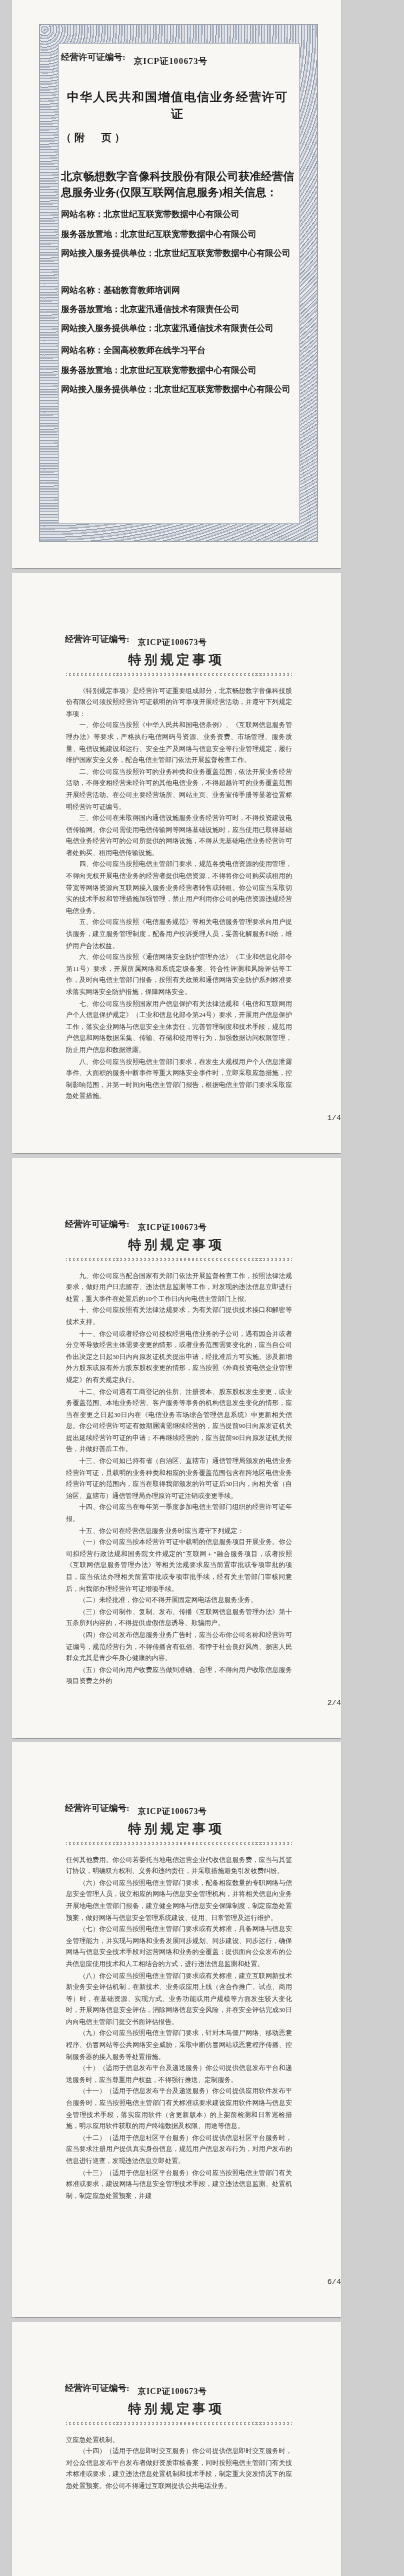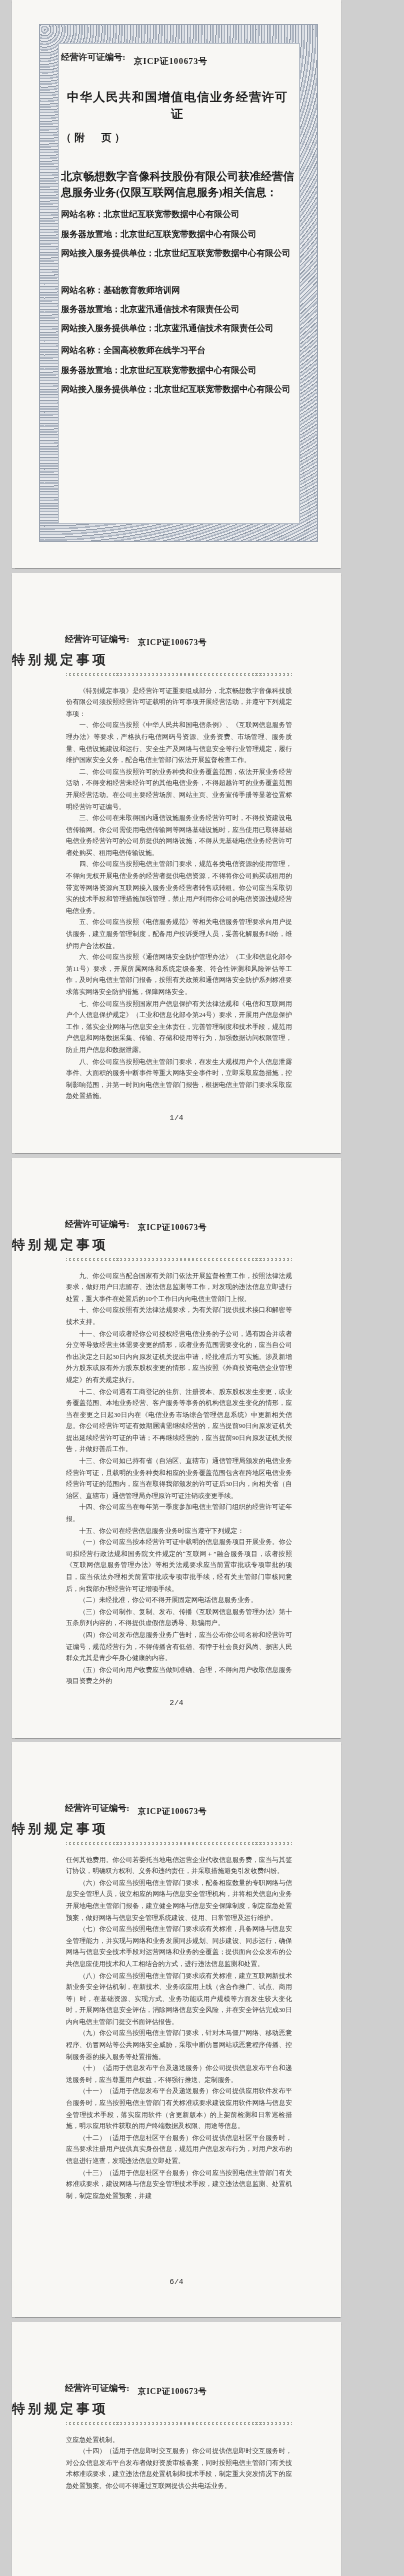--- a/index.html
+++ b/index.html
@@ -15,28 +15,28 @@
   .cert-header{font-size:8.8px;font-weight:bold;display:flex;align-items:flex-start;gap:8.2px;}
   .cert-header .hdr-value{font-weight:bold;transform:translateY(4.1px);letter-spacing:0.5px;}
   .cert-title{text-align:center;font-size:12px;font-weight:bold;letter-spacing:1px;margin-top:25px;}
   .cert-subtitle{font-size:10.3px;font-weight:bold;letter-spacing:3.1px;margin-top:8.2px;font-family:Liberation Mono, monospace;}
   .cert-intro{font-size:11px;font-weight:bold;line-height:15.5px;margin:24px 0 8.2px 0;text-align:justify;font-family:Liberation Serif, serif;}
   .site-row{font-size:8.5px;font-weight:bold;line-height:13px;margin:0 0 6.2px 0;text-align:justify;}
   .site-row .mono{font-family:"Liberation Mono","DejaVu Sans Mono",monospace;font-weight:bold;letter-spacing:0.5px;}
   
   .spec-header{padding:61px 50px 0 53px;font-size:8.8px;font-weight:bold;color:#222;display:flex;gap:8.2px;}
   .spec-header .hdr-value{transform:translateY(2.6px);letter-spacing:0.5px;font-size:8.2px;}
-  .spec-title{font-size:13px;font-weight:bold;letter-spacing:3.1px;color:#2a2a2a;margin-top:5.2px;}
+  .spec-title{text-align:center;font-size:13px;font-weight:bold;letter-spacing:3.1px;color:#2a2a2a;margin-top:5.2px;}
   .zigzag{height:3.1px;margin:4.1px 49px 0 54px;opacity:.75;
     background:repeating-linear-gradient(115deg,#82887c 0 1px,rgba(0,0,0,0) 1px 3.6px),
                repeating-linear-gradient(65deg,#82887c 0 1px,rgba(0,0,0,0) 1px 3.6px);}
   .spec-body{margin:8.2px 49px 0 54px;color:#353535;font-size:6.6px;line-height:11.6px;text-align:justify;}
   .spec-body p{margin:0;text-indent:2em;}
   .spec-body p.cont{text-indent:0;}
-  .page-num{position:absolute;bottom:31px;left:0;width:100%;text-align:center;font-size:7.7px;color:#333;
+  .page-num{position:absolute;bottom:31px;left:0;width:100%;text-align:right;font-size:7.7px;color:#333;
     font-family:"Liberation Mono","DejaVu Sans Mono",monospace;}
 </style>
 </head>
 <body>
 
 <div id="stage">
 
   <div class="page" style="top:0;height:568px;">
     <div class="cert-frame">
       <div class="cert-inner"></div>

